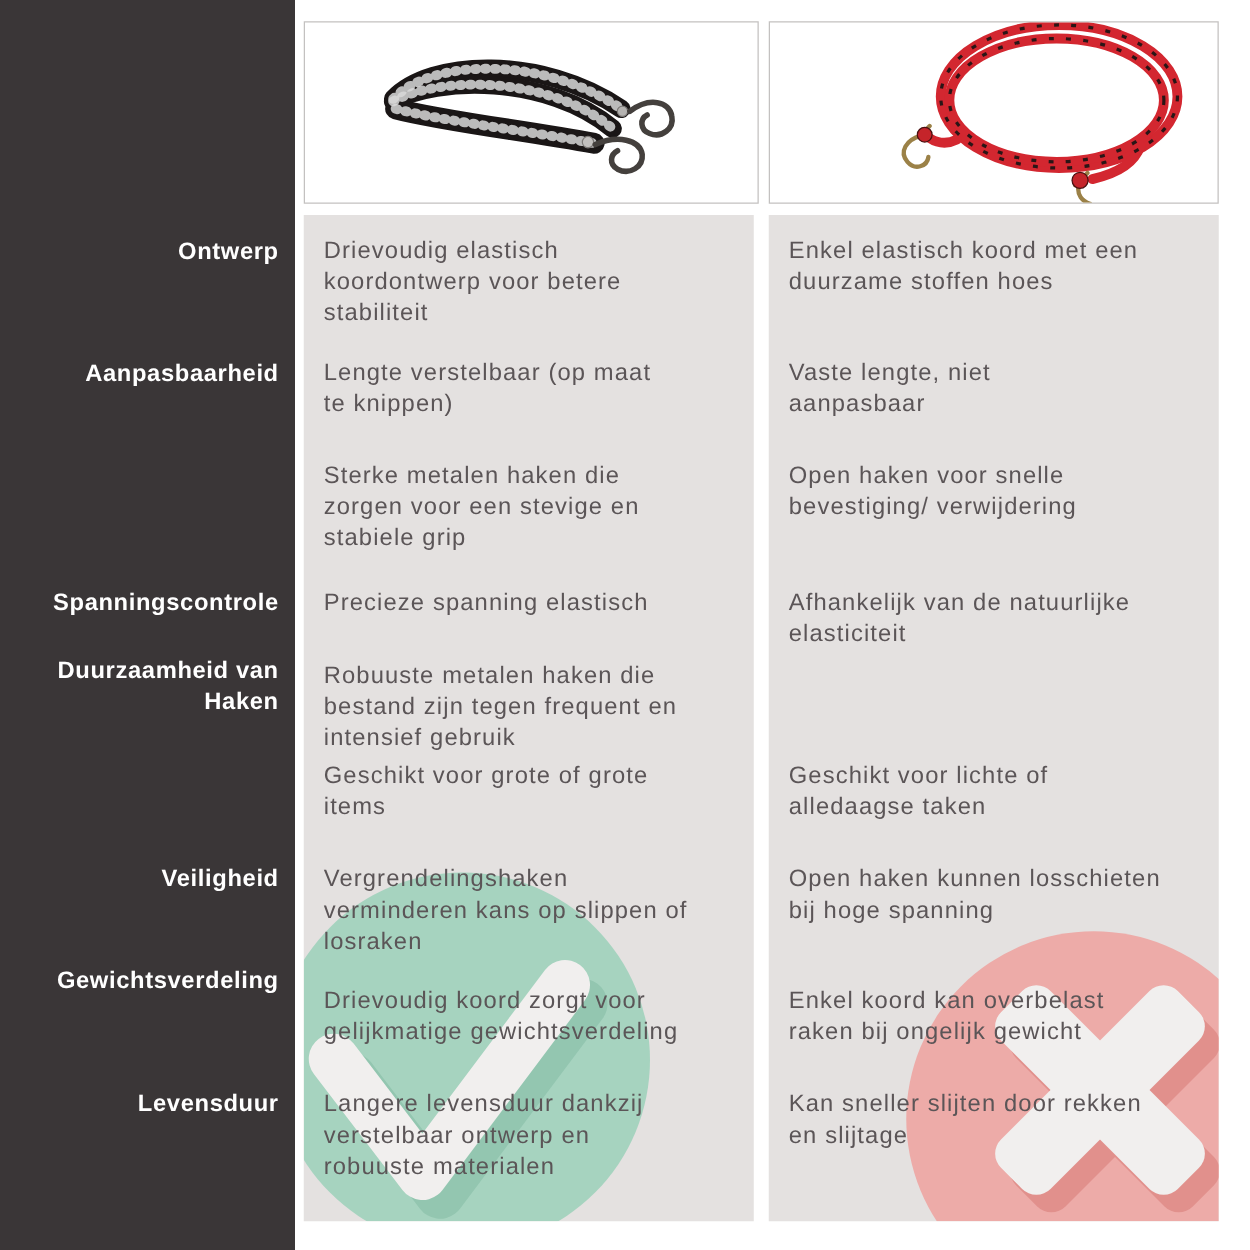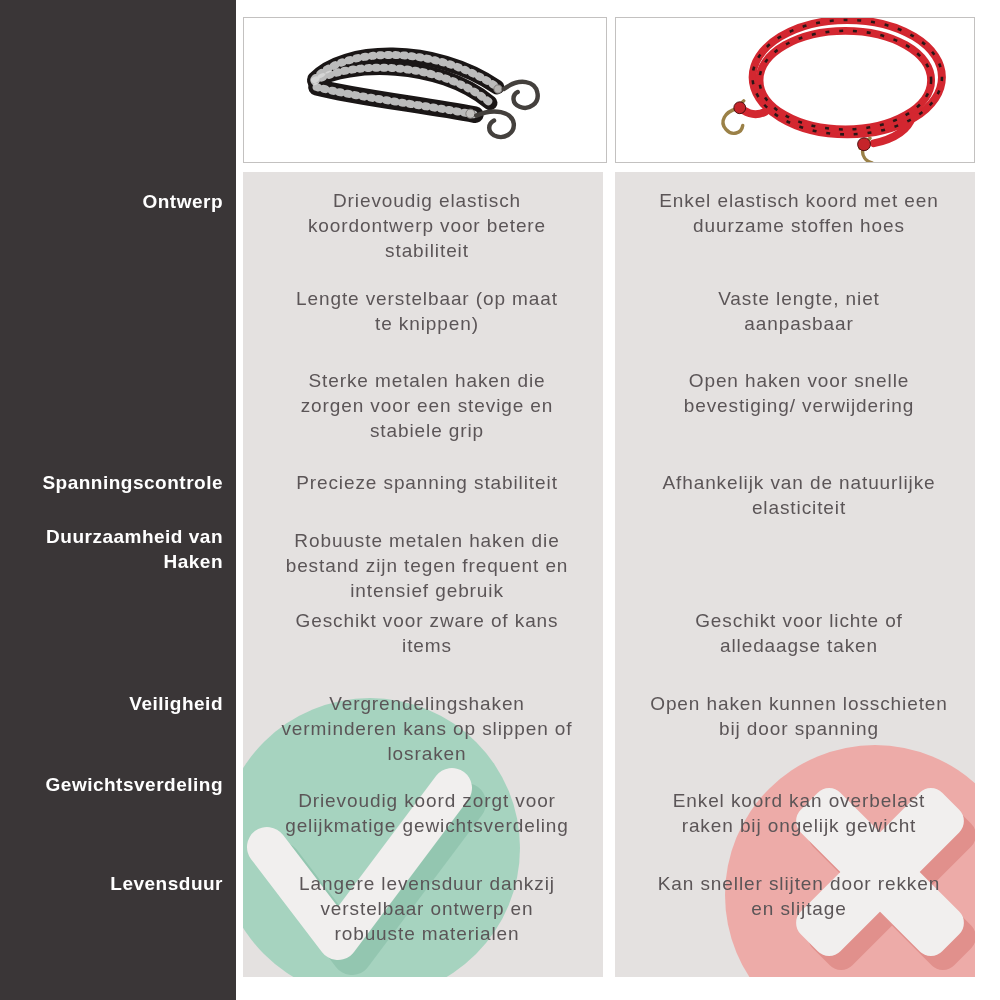--- a/index.html
+++ b/index.html
@@ -5,32 +5,33 @@
   html,body{margin:0;padding:0;background:#ffffff;}
   .canvas{position:relative;width:976px;height:1000px;background:#ffffff;overflow:hidden;
           font-family:"Liberation Sans", sans-serif;}
   .sidebar{position:absolute;left:0;top:0;width:236px;height:1000px;background:#3a3637;}
   .rowlabel{position:absolute;left:0;right:13px;text-align:right;color:#ffffff;
             font-size:19px;font-weight:bold;line-height:25px;letter-spacing:0.5px;
             white-space:pre-line;}
   .imgbox{position:absolute;top:17px;height:146px;background:#ffffff;
           border:1px solid #c3c1c0;box-sizing:border-box;}
   .imgbox svg{display:block;width:100%;height:100%;}
-  .cellcol{position:absolute;top:172px;height:805px;background:#e4e1e0;overflow:hidden;text-align:center;}
+  .cellcol{position:absolute;top:172px;height:805px;background:#e4e1e0;overflow:hidden;}
   .stamp{position:absolute;left:0;top:0;}
   .celltext{position:absolute;left:16px;right:8px;color:#5b5557;font-size:19px;
             line-height:25px;letter-spacing:0.9px;white-space:pre-line;}
 </style>
 </head>
 <body>
 
 <div class="canvas">
 
   <div class="sidebar">
     <div class="rowlabel" style="top:189px">Ontwerp</div>
+    <div class="rowlabel" style="top:287px">Aanpasbaarheid</div>
     <div class="rowlabel" style="top:470px">Spanningscontrole</div>
     <div class="rowlabel" style="top:524px">Duurzaamheid van
 Haken</div>
     <div class="rowlabel" style="top:691px">Veiligheid</div>
     <div class="rowlabel" style="top:772px">Gewichtsverdeling</div>
     <div class="rowlabel" style="top:871px">Levensduur</div>
   </div>
 
   <div class="imgbox" style="left:243px;width:364px">
     <svg viewBox="0 0 364 146">
@@ -89,25 +90,25 @@
       </g>
     </svg>
     <div class="celltext" style="top:16px">Drievoudig elastisch
 koordontwerp voor betere
 stabiliteit</div>
     <div class="celltext" style="top:114px">Lengte verstelbaar (op maat
 te knippen)</div>
     <div class="celltext" style="top:196px">Sterke metalen haken die
 zorgen voor een stevige en
 stabiele grip</div>
-    <div class="celltext" style="top:298px">Precieze spanning stabiliteit</div>
+    <div class="celltext" style="top:298px">Precieze spanning elastisch</div>
     <div class="celltext" style="top:356px">Robuuste metalen haken die
 bestand zijn tegen frequent en
 intensief gebruik</div>
-    <div class="celltext" style="top:436px">Geschikt voor zware of kans
+    <div class="celltext" style="top:436px">Geschikt voor grote of grote
 items</div>
     <div class="celltext" style="top:519px">Vergrendelingshaken
 verminderen kans op slippen of
 losraken</div>
     <div class="celltext" style="top:616px">Drievoudig koord zorgt voor
 gelijkmatige gewichtsverdeling</div>
     <div class="celltext" style="top:699px">Langere levensduur dankzij
 verstelbaar ontwerp en
 robuuste materialen</div>
   </div>
@@ -135,20 +136,20 @@
 duurzame stoffen hoes</div>
     <div class="celltext" style="top:114px">Vaste lengte, niet
 aanpasbaar</div>
     <div class="celltext" style="top:196px">Open haken voor snelle
 bevestiging/ verwijdering</div>
     <div class="celltext" style="top:298px">Afhankelijk van de natuurlijke
 elasticiteit</div>
     <div class="celltext" style="top:436px">Geschikt voor lichte of
 alledaagse taken</div>
     <div class="celltext" style="top:519px">Open haken kunnen losschieten
-bij door spanning</div>
+bij hoge spanning</div>
     <div class="celltext" style="top:616px">Enkel koord kan overbelast
 raken bij ongelijk gewicht</div>
     <div class="celltext" style="top:699px">Kan sneller slijten door rekken
 en slijtage</div>
   </div>
 
 </div>
 
 </body></html>

